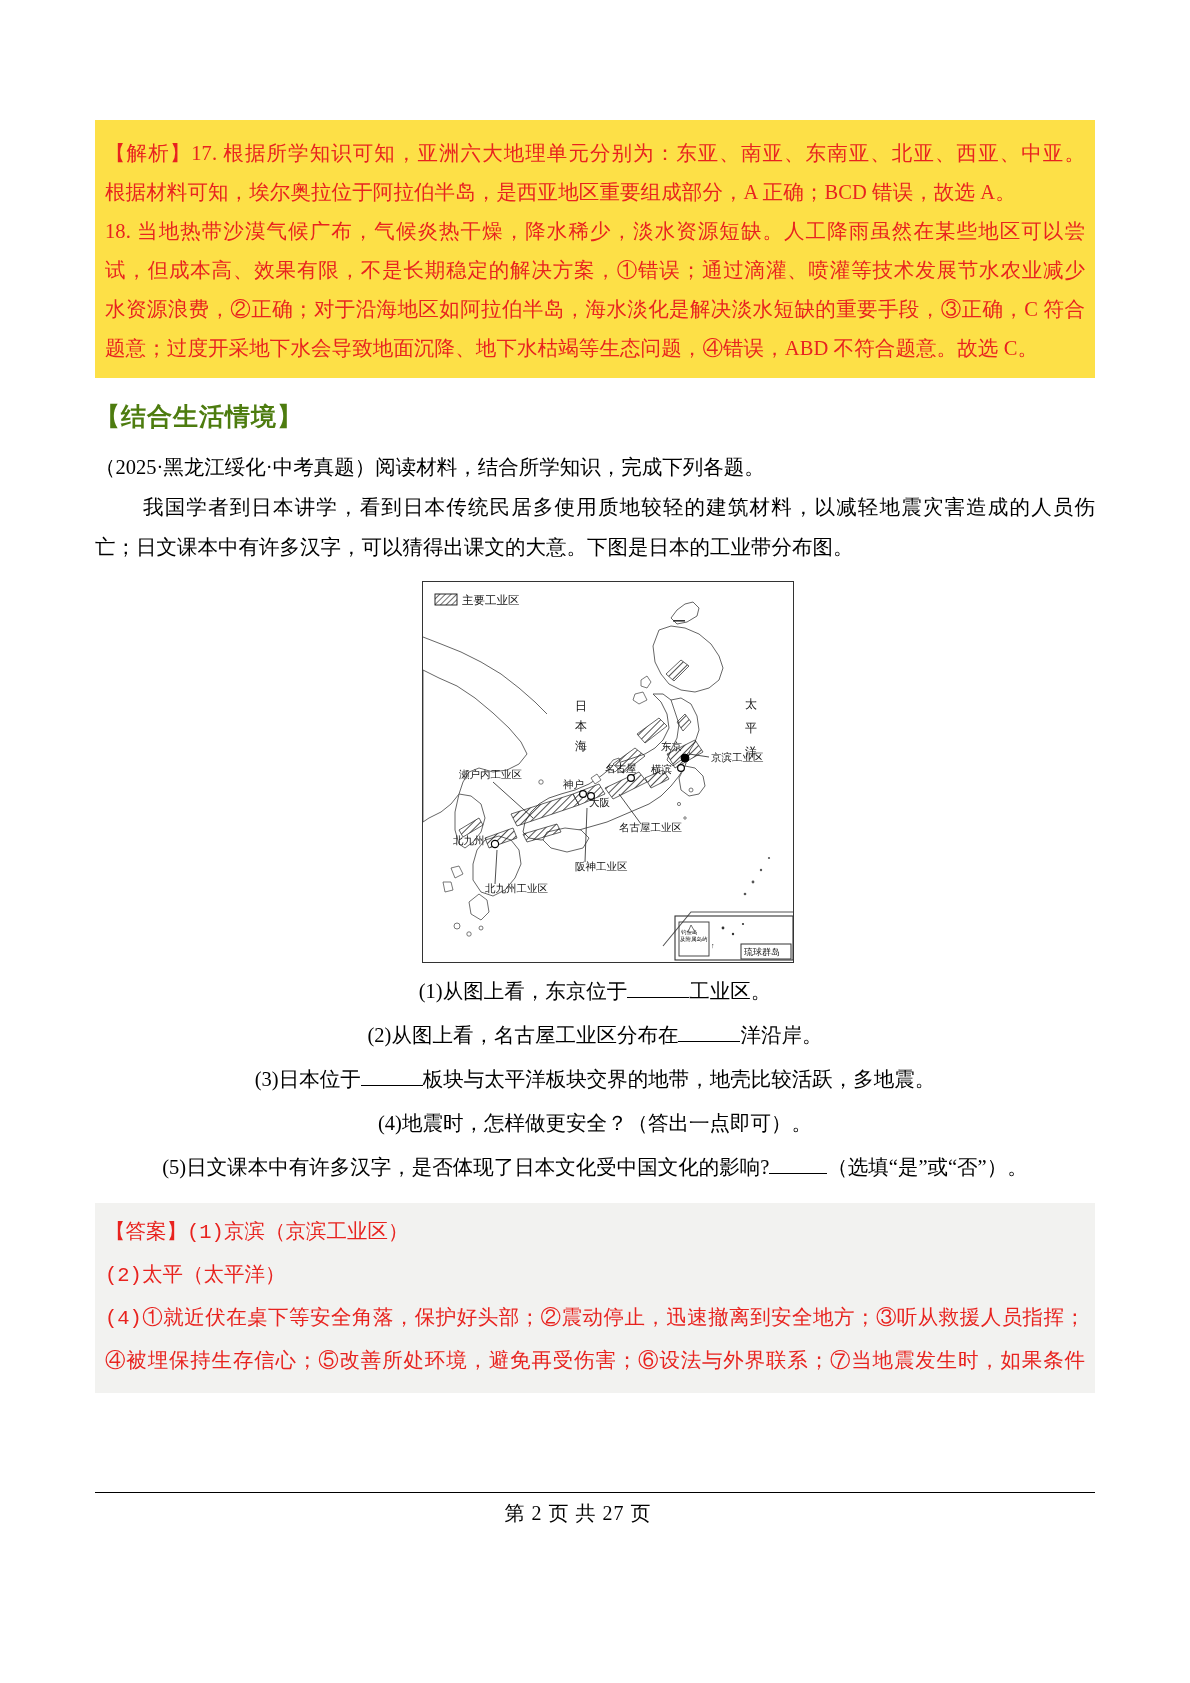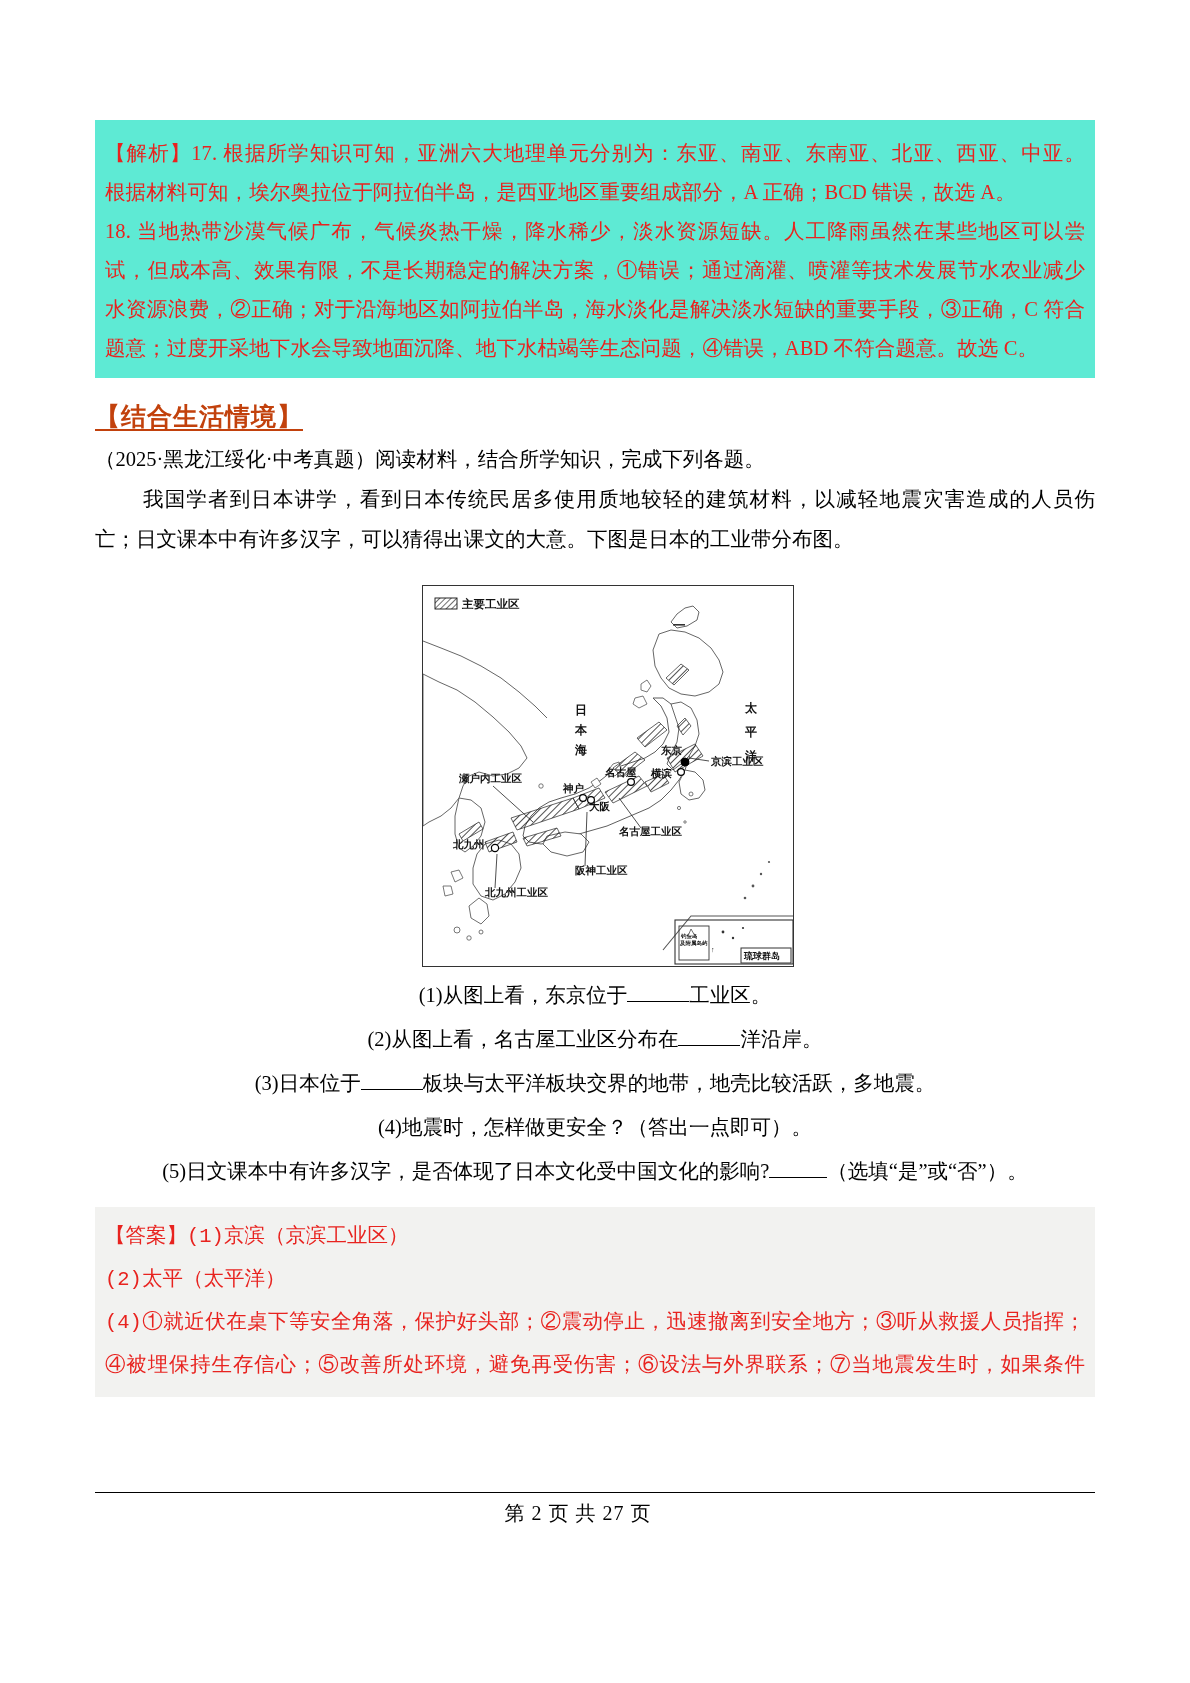--- a/index.html
+++ b/index.html
@@ -25,62 +25,60 @@
   }
   .content {
     position: absolute;
     left: 95px;
     top: 120px;
     width: 1000px;
   }
 
   
   .analysis-box {
-    background: #5eead4;
+    background: #fde047;
     color: #e8231f;
     padding: 14px 10px 10px 10px;
     box-sizing: border-box;
     width: 1000px;
   }
   .analysis-para {
     font-size: 20.5px;
     line-height: 39px;
     letter-spacing: 0.1px;
     text-align: justify;
     text-align-last: left;
     margin: 0;
   }
   .analysis-para.jfull { text-align-last: justify; }
 
   
   .blue-heading {
-    color: #c2410c;
+    color: #4d7c0f;
     font-size: 25px;
     font-weight: bold;
-    text-decoration: underline;
     text-underline-offset: 4px;
-    margin: 22px 0 6px 0;
+    margin: 22px 0 14px 0;
     letter-spacing: 1px;
   }
 
   
   .body-line {
     font-size: 20.5px;
     line-height: 40px;
     margin: 0;
     text-align: justify;
   }
   .body-line.indent { text-indent: 48px; }
   .body-line.jfull { text-align-last: justify; }
 
   
   .figure {
-    margin: 26px auto 6px auto;
+    margin: 14px auto 6px auto;
     width: 347px;
-    font-weight: bold;
   }
   .map-frame {
     width: 370px;
     height: 380px;
     border: 1.5px solid #333;
     background: #fff;
     position: relative;
     overflow: hidden;
   }
   .map-svg { display:block; width:100%; height:100%; }

